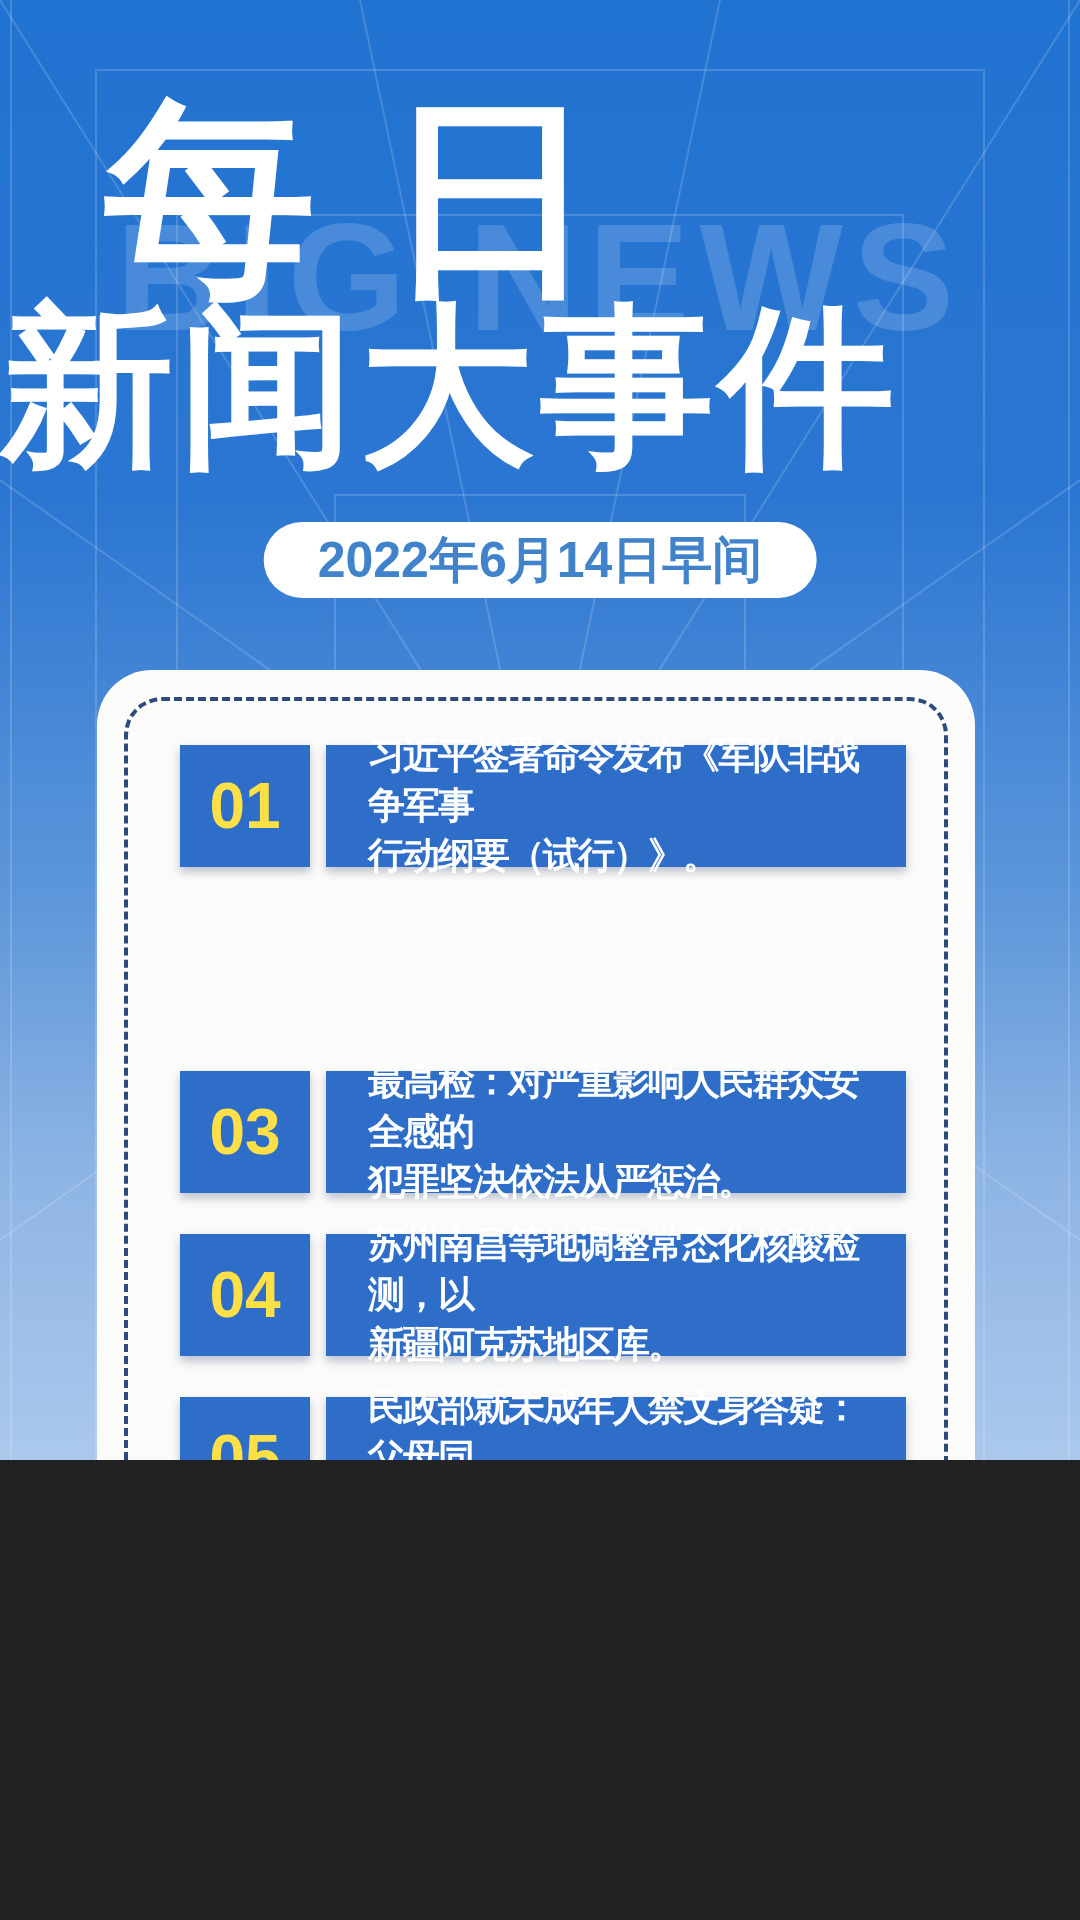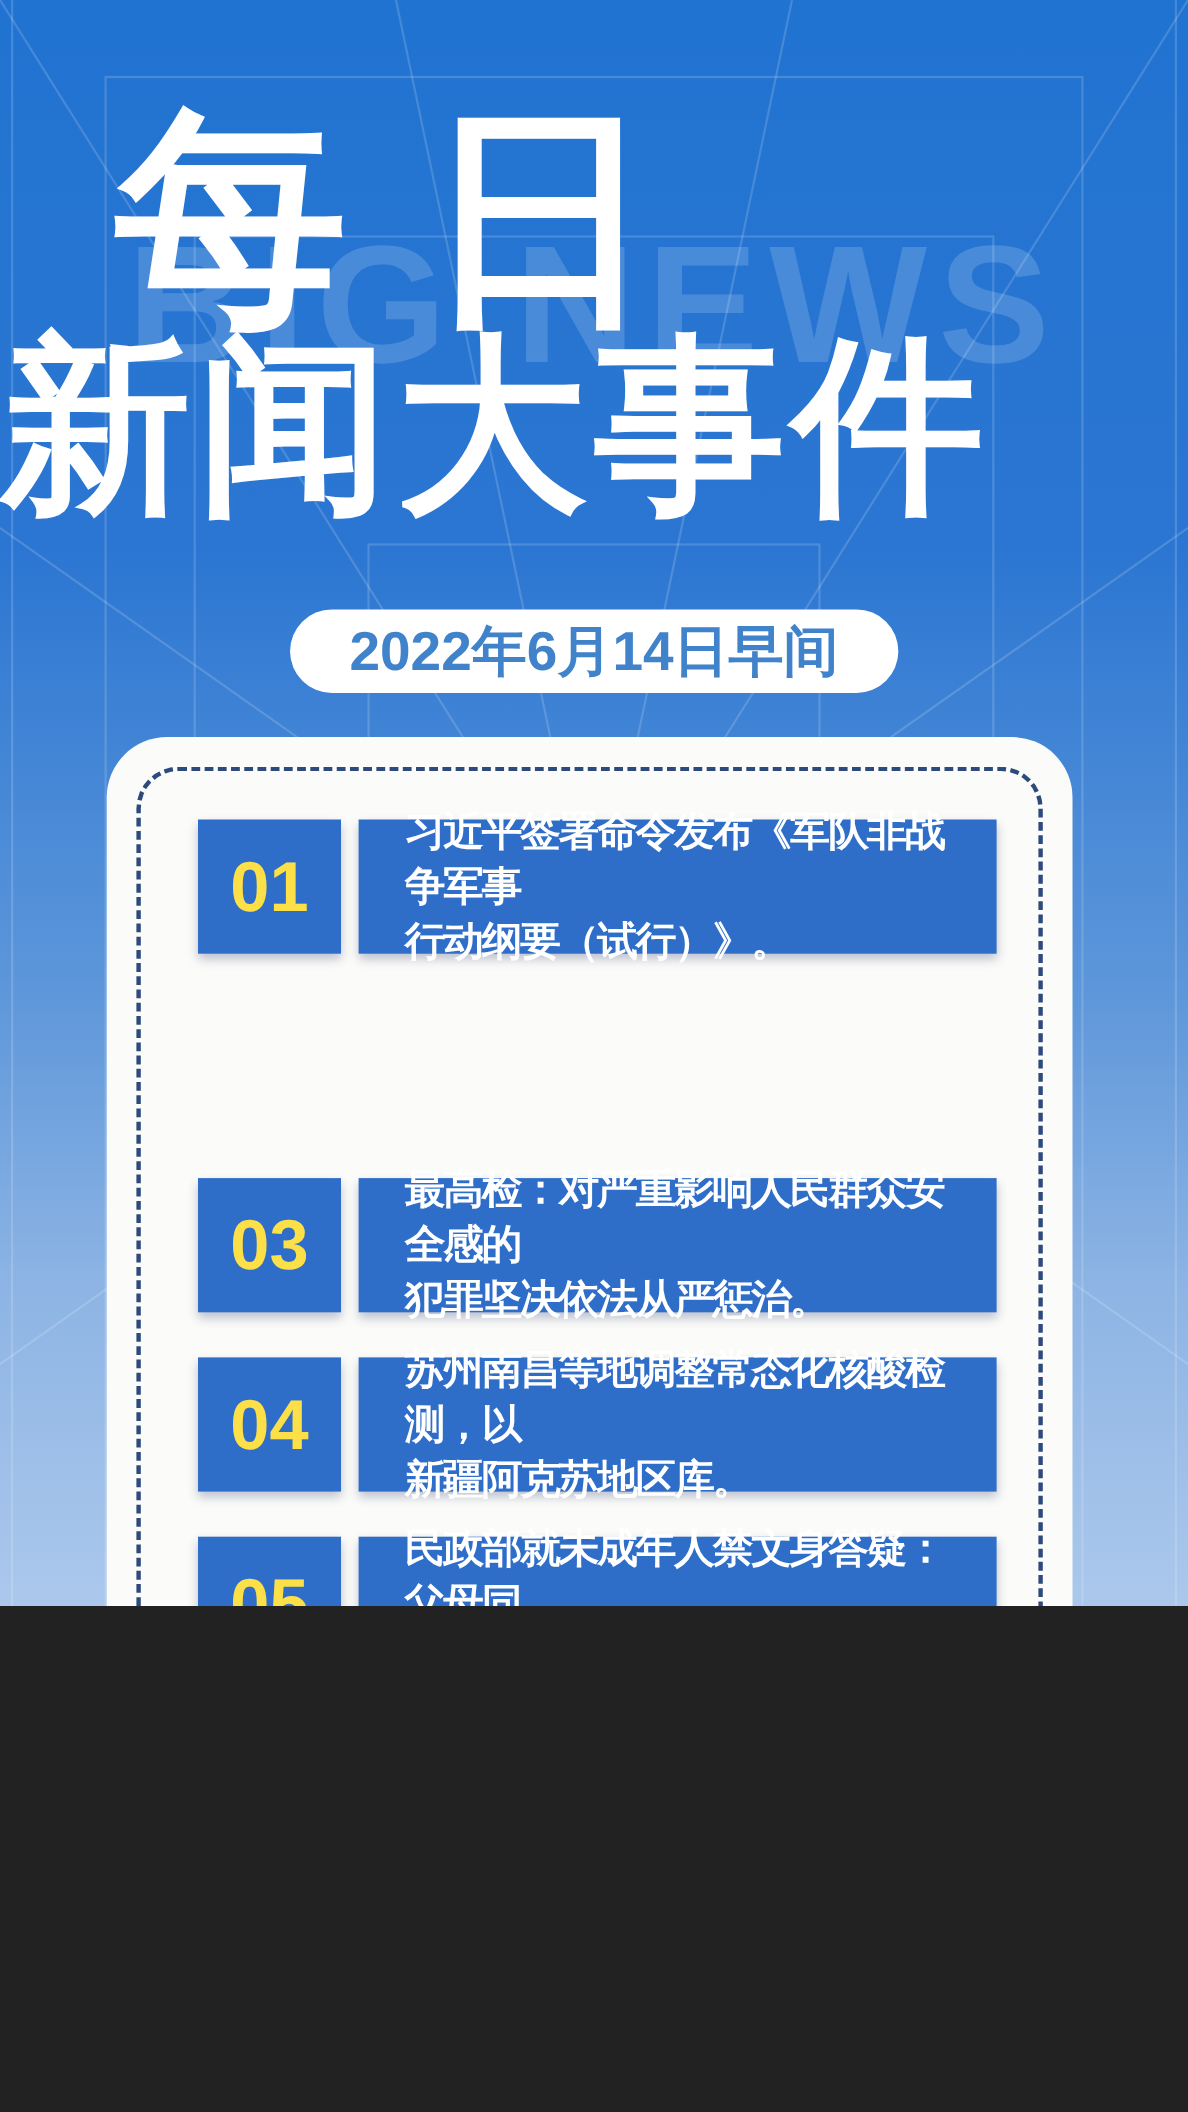--- a/index.html
+++ b/index.html
@@ -18,21 +18,21 @@
     position:absolute; top:88px; left:12px; width:100%; text-align:left;
     font-size:212px; line-height:1.05; font-weight:900; color:#ffffff;
     letter-spacing:70px; padding-left:92px; box-sizing:border-box; z-index:2;
   }
   .title2{
     position:absolute; top:296px; left:0; width:100%; text-align:left;
     font-size:174px; line-height:1.05; font-weight:900; color:#ffffff;
     letter-spacing:6px; z-index:2;
   }
   .date-pill{
-    position:absolute; top:554px; left:50%; transform:translateX(-50%);
+    position:absolute; top:522px; left:50%; transform:translateX(-50%);
     height:76px; border-radius:38px; background:#ffffff;
     display:flex; align-items:center; padding:0 54px;
     font-size:50px; font-weight:700; color:var(--date-text,#4183cb);
     white-space:nowrap; z-index:2;
   }
   .card{
     position:absolute; left:97px; top:670px; width:878px; height:975px;
     background:var(--card-bg,#fbfbf9); border-radius:55px; z-index:3;
   }
   .card-dash{

